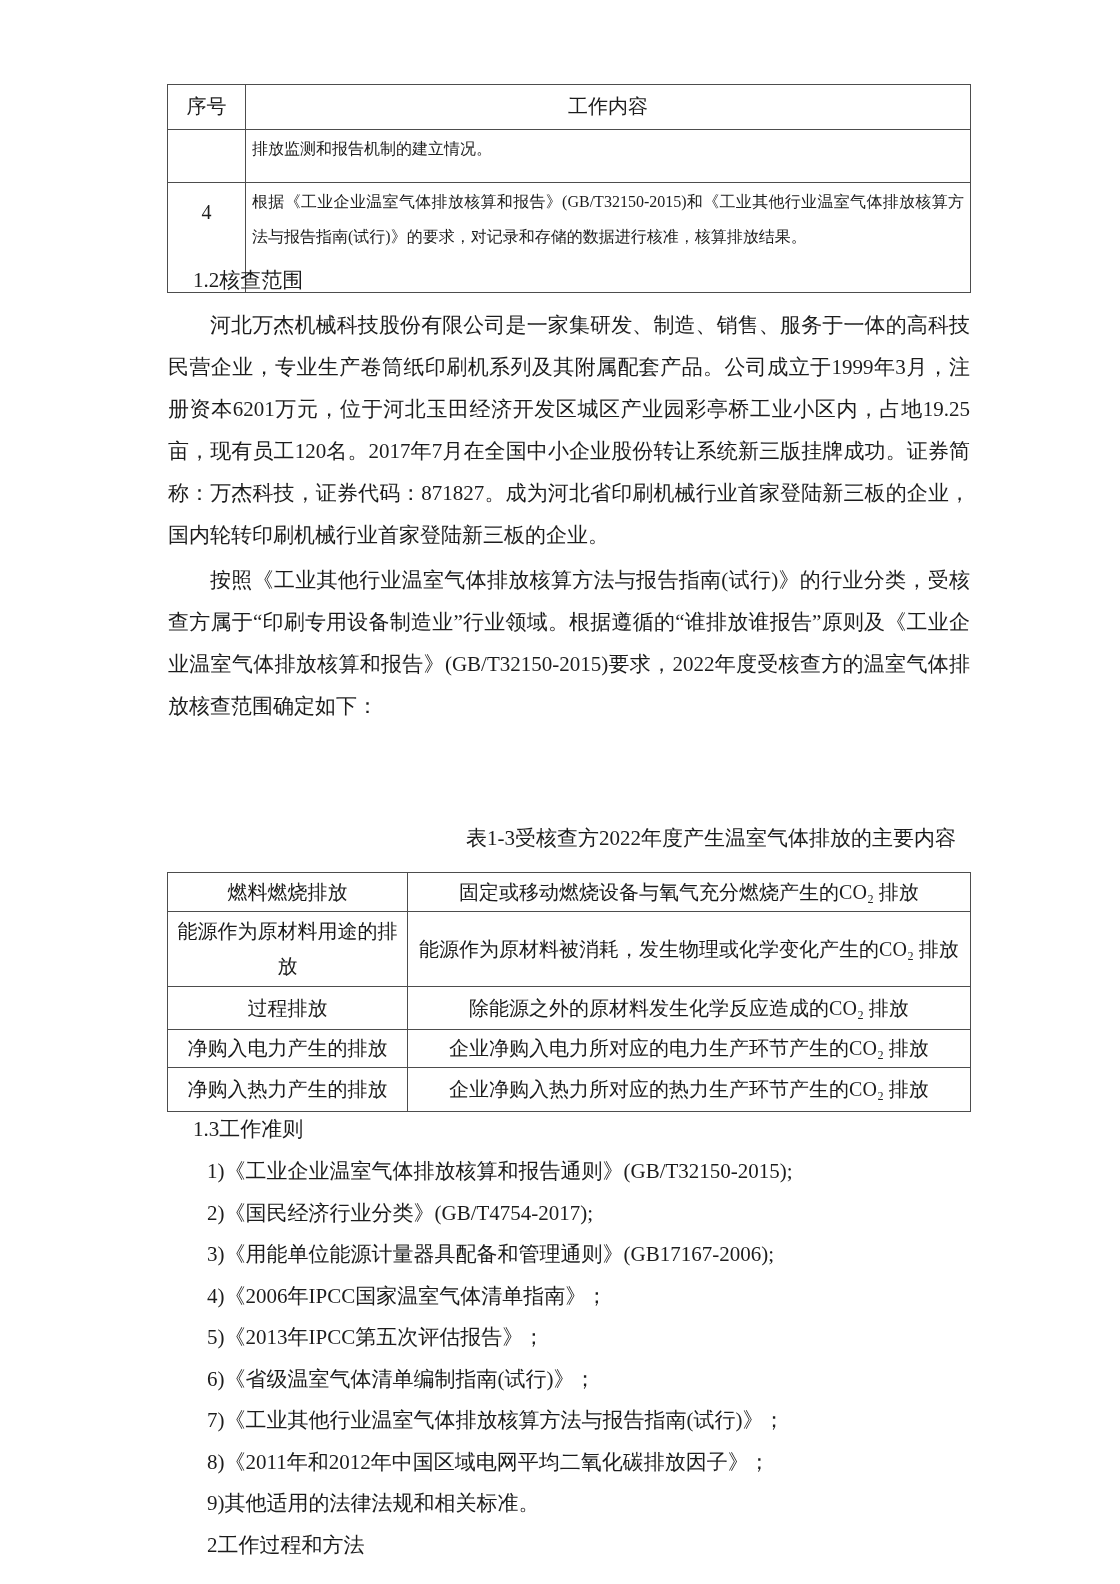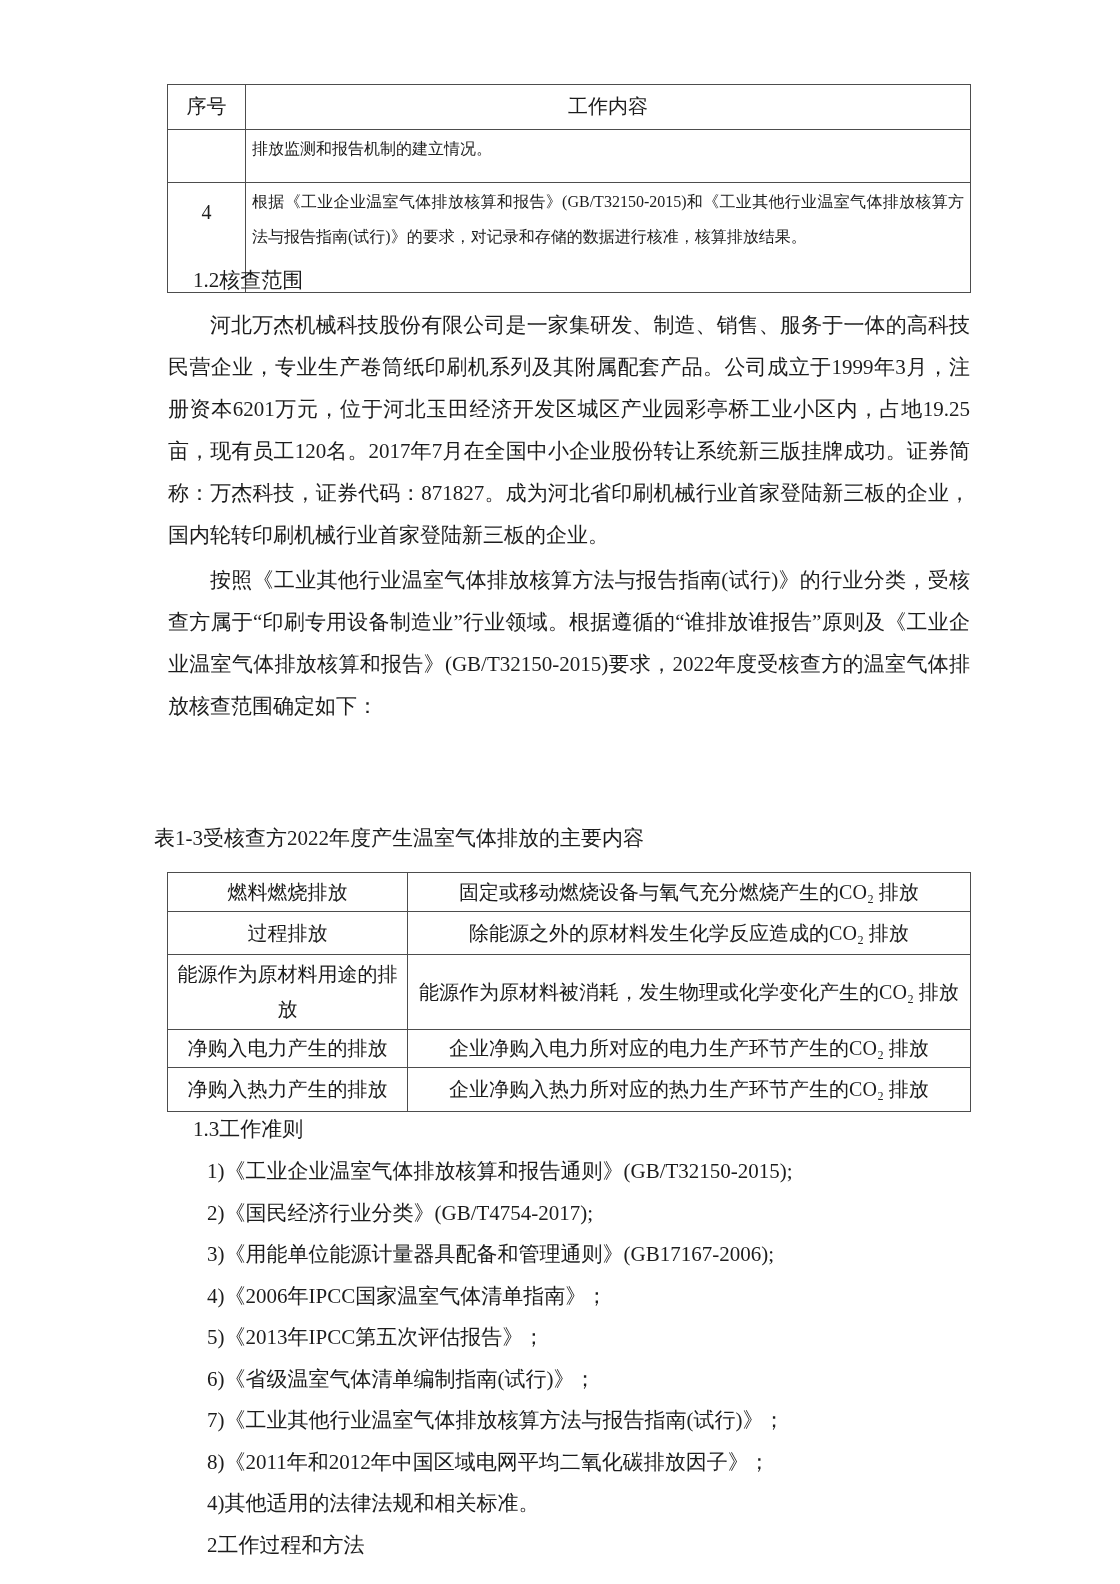--- a/index.html
+++ b/index.html
@@ -40,21 +40,21 @@
     left: 154px; width: 802px;
     font-size: 21px; line-height: 42px;
   }
   .h-indent { padding-left: 39px; box-sizing: border-box; }
   .para {
     left: 168px; width: 802px;
     font-size: 21px; line-height: 42px;
     text-align: justify;
   }
   .para.indent { text-indent: 42px; }
-  .caption { text-align: left; }
+  .caption { text-align: right; }
   .rule-list { left: 168px; top: 1151px; width: 802px; }
   .rule-item, .rule-tail {
     font-size: 21px; line-height: 41.5px;
     padding-left: 39px;
   }
 </style>
 </head>
 <body>
 
 <div class="page">
@@ -92,27 +92,27 @@
   <table class="doc-tbl tbl-b abs">
     <colgroup>
         <col style="width:240px">
         <col style="width:563px">
       </colgroup>
     <tbody>
       <tr style="height:39px">
         <td>燃料燃烧排放</td>
         <td>固定或移动燃烧设备与氧气充分燃烧产生的CO₂ 排放</td>
       </tr>
+      <tr style="height:75px">
+        <td>能源作为原材料用途的排放</td>
+        <td>能源作为原材料被消耗，发生物理或化学变化产生的CO₂ 排放</td>
+      </tr>
       <tr style="height:43px">
         <td>过程排放</td>
         <td>除能源之外的原材料发生化学反应造成的CO₂ 排放</td>
-      </tr>
-      <tr style="height:75px">
-        <td>能源作为原材料用途的排放</td>
-        <td>能源作为原材料被消耗，发生物理或化学变化产生的CO₂ 排放</td>
       </tr>
       <tr style="height:38px">
         <td>净购入电力产生的排放</td>
         <td>企业净购入电力所对应的电力生产环节产生的CO₂ 排放</td>
       </tr>
       <tr style="height:44px">
         <td>净购入热力产生的排放</td>
         <td>企业净购入热力所对应的热力生产环节产生的CO₂ 排放</td>
       </tr>
     </tbody>
@@ -122,17 +122,17 @@
 
   <div class="abs rule-list">
     <div class="rule-item">1)《工业企业温室气体排放核算和报告通则》(GB/T32150-2015);</div>
     <div class="rule-item">2)《国民经济行业分类》(GB/T4754-2017);</div>
     <div class="rule-item">3)《用能单位能源计量器具配备和管理通则》(GB17167-2006);</div>
     <div class="rule-item">4)《2006年IPCC国家温室气体清单指南》；</div>
     <div class="rule-item">5)《2013年IPCC第五次评估报告》；</div>
     <div class="rule-item">6)《省级温室气体清单编制指南(试行)》；</div>
     <div class="rule-item">7)《工业其他行业温室气体排放核算方法与报告指南(试行)》；</div>
     <div class="rule-item">8)《2011年和2012年中国区域电网平均二氧化碳排放因子》；</div>
-    <div class="rule-item">4)其他适用的法律法规和相关标准。</div>
+    <div class="rule-item">9)其他适用的法律法规和相关标准。</div>
     <div class="rule-tail">2工作过程和方法</div>
   </div>
 
 </div>
 
 </body></html>

